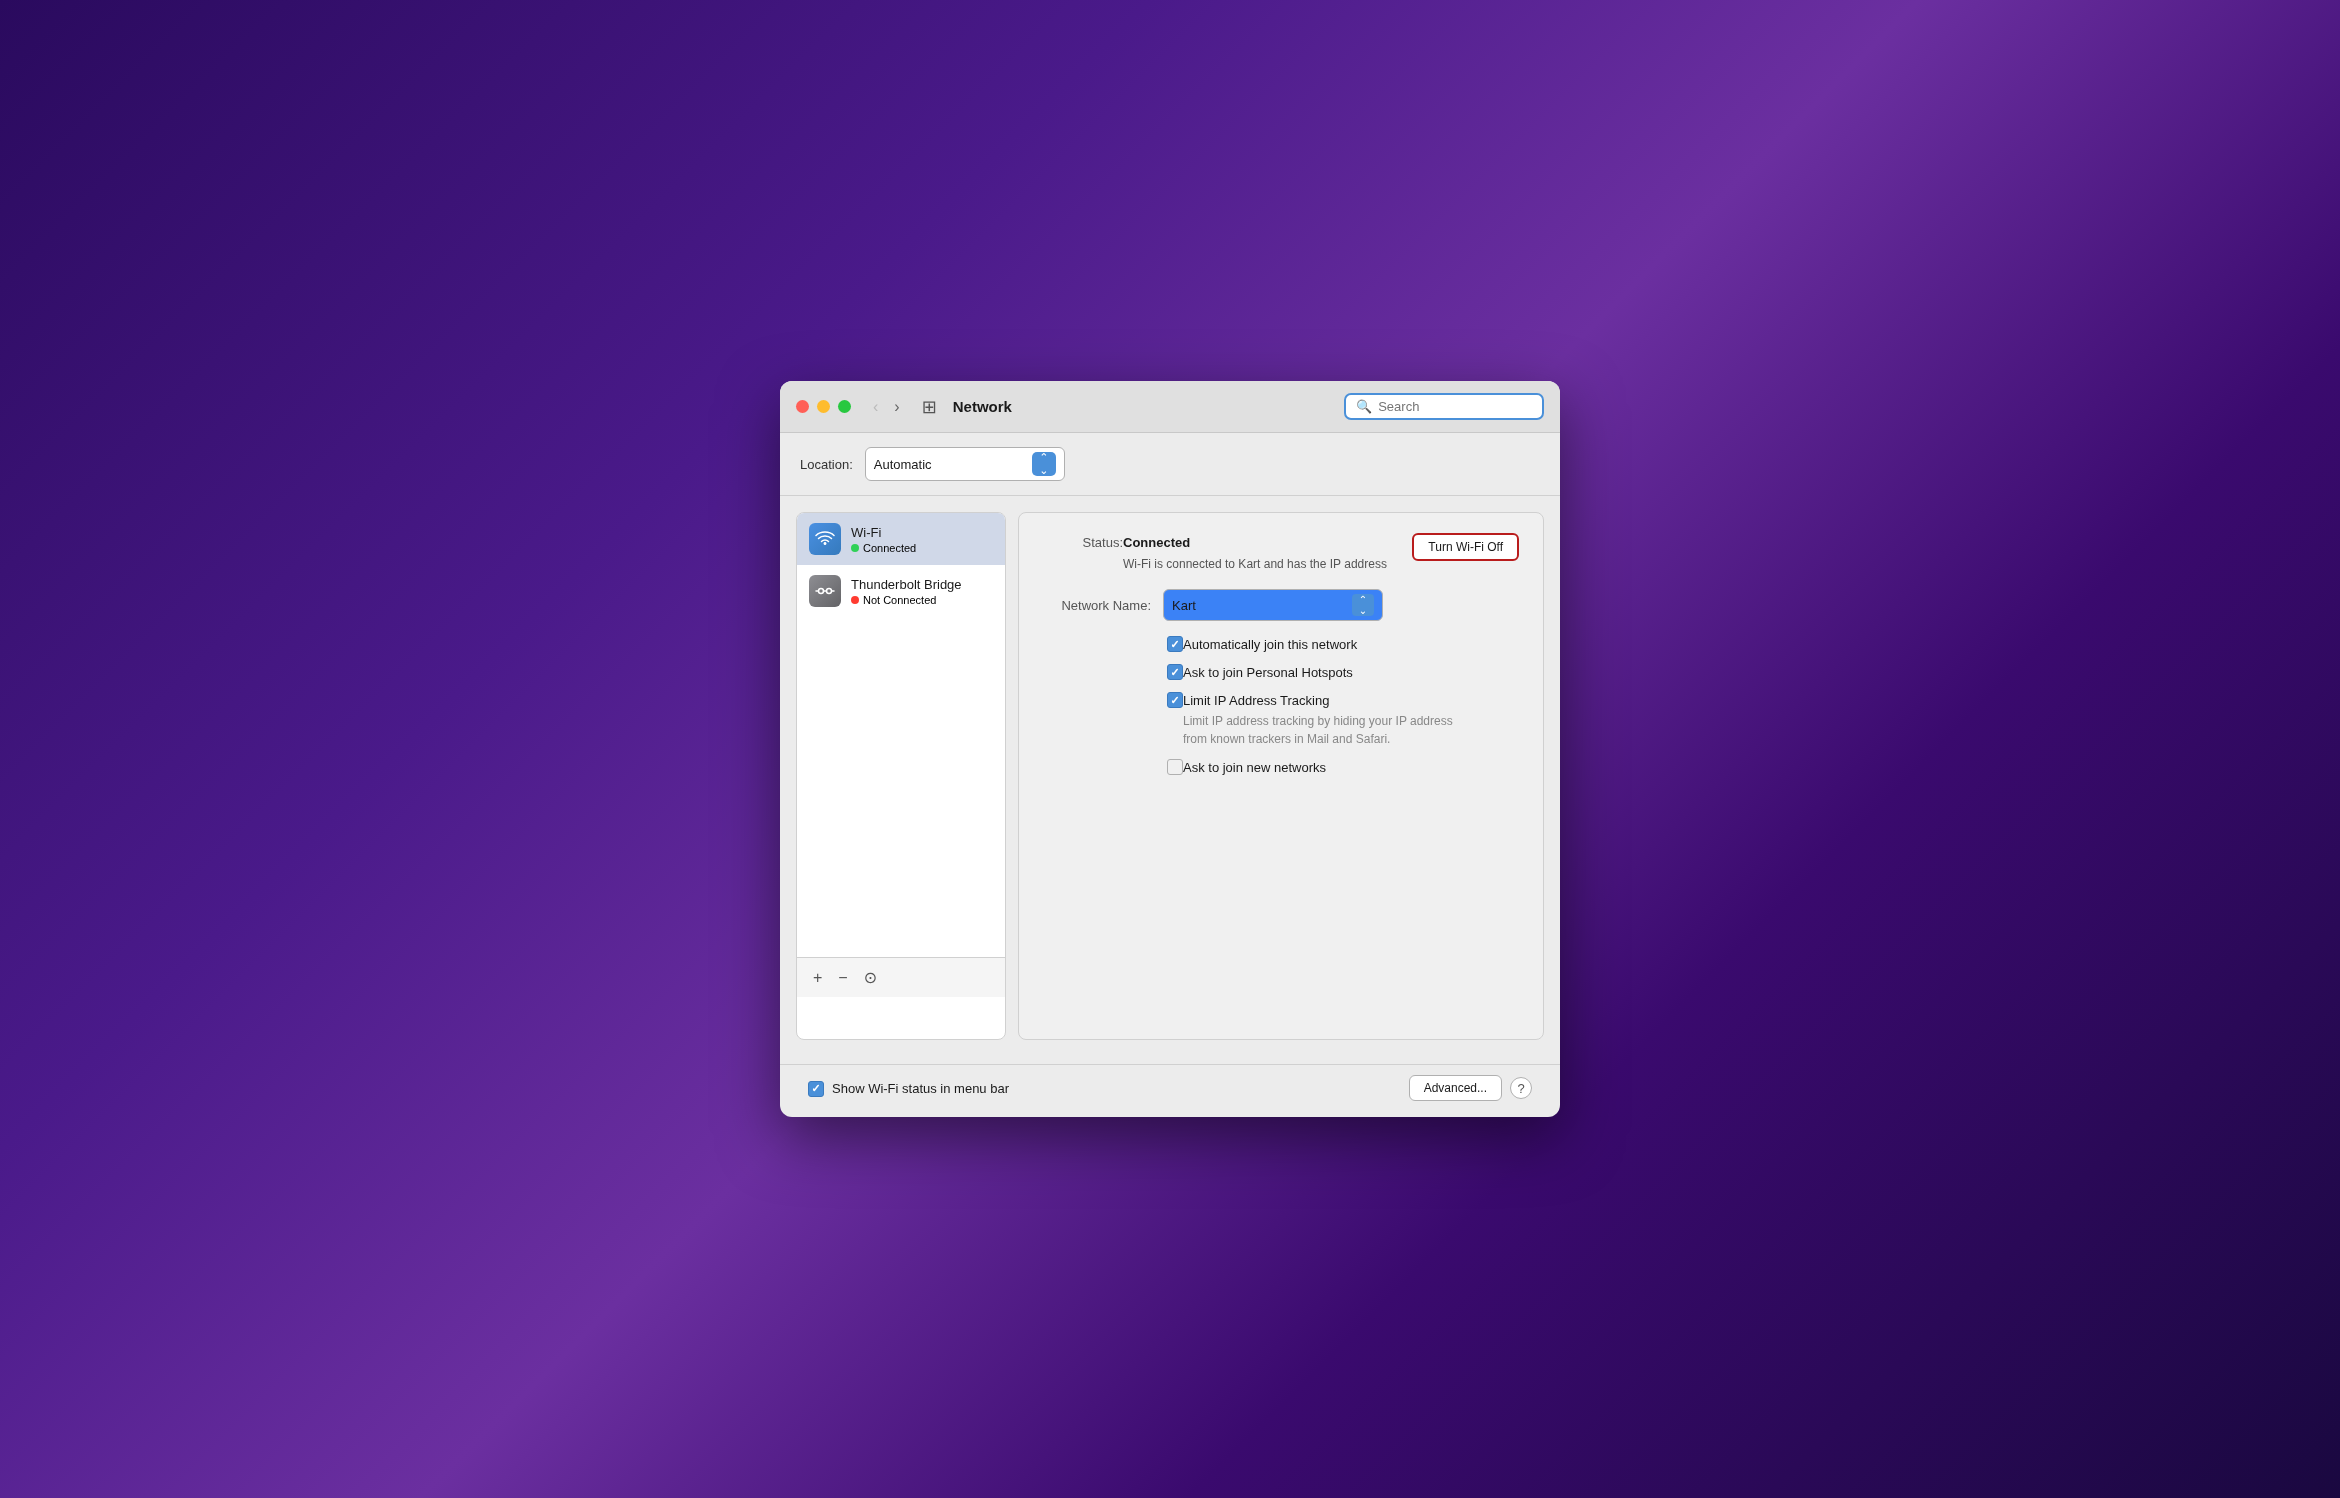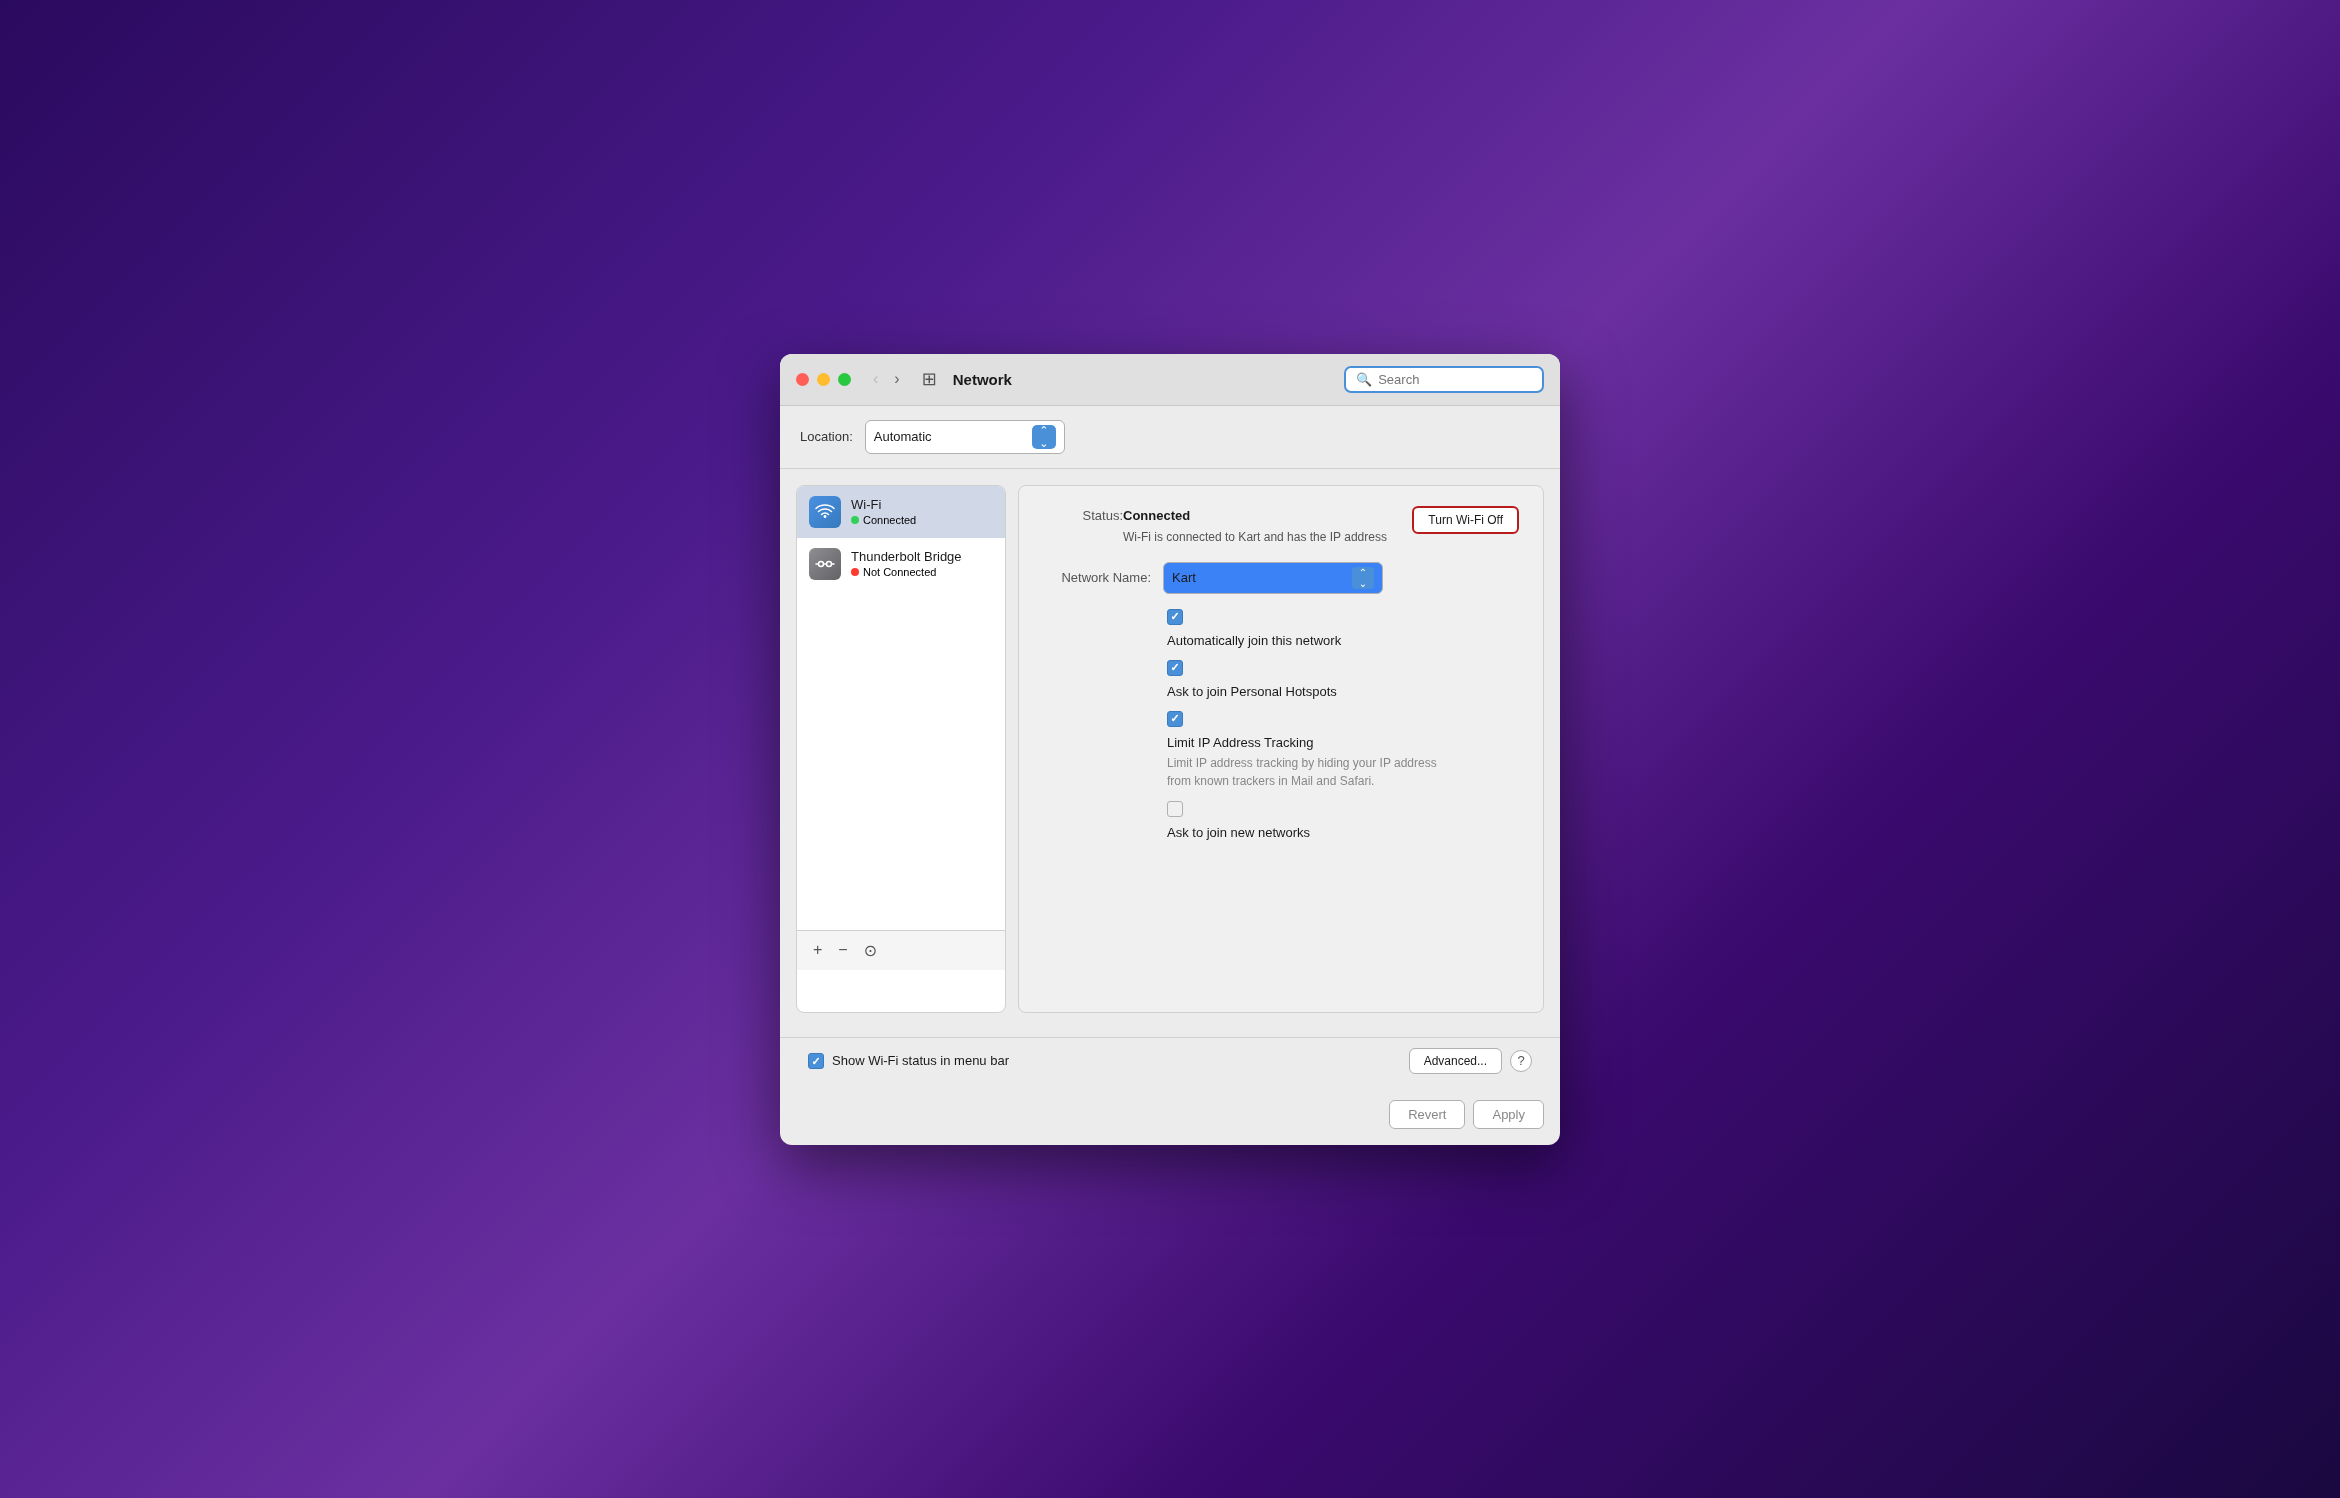--- a/index.html
+++ b/index.html
@@ -340,22 +340,21 @@
 
     
     .checkboxes-section {
       margin-left: 124px;
     }
 
     .checkbox-row {
       display: flex;
       align-items: flex-start;
       margin-bottom: 10px;
-      gap: 6px;
-      flex-direction: column;
+      gap: 0;
     }
 
     .checkbox {
       width: 16px;
       height: 16px;
       border-radius: 3px;
       border: 1px solid #b0b0b0;
       flex-shrink: 0;
       display: flex;
       align-items: center;
@@ -609,17 +608,13 @@
     <div class="show-wifi-row">
       <div class="checkbox checked"></div>
       <span class="show-wifi-label">Show Wi-Fi status in menu bar</span>
     </div>
     <div class="bottom-right-buttons">
       <button class="advanced-btn">Advanced...</button>
       <button class="help-btn">?</button>
     </div>
   </div>
 
-  <div class="footer">
-    <button class="revert-btn">Revert</button>
-    <button class="apply-btn">Apply</button>
-  </div>
 </div>
 
 </body></html>

